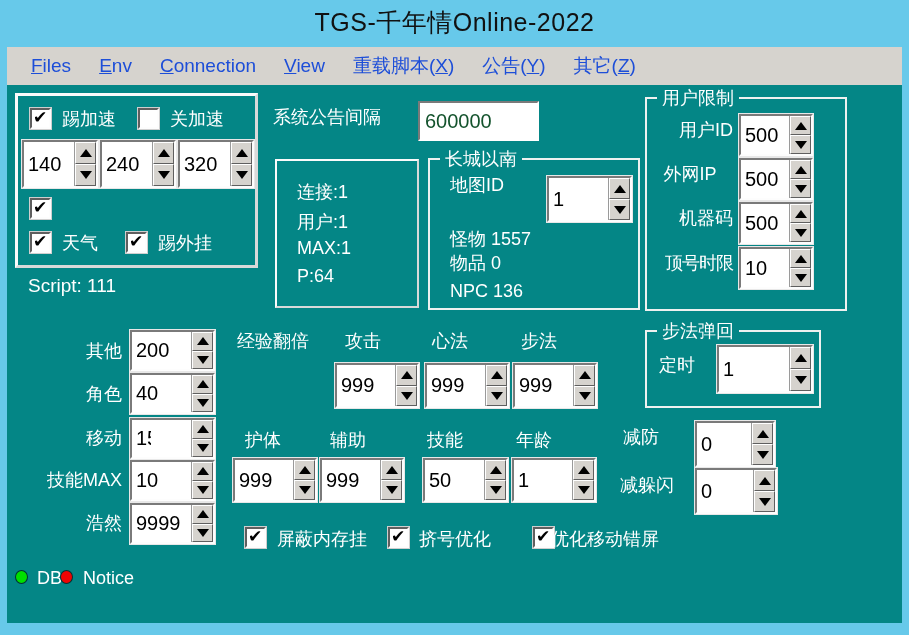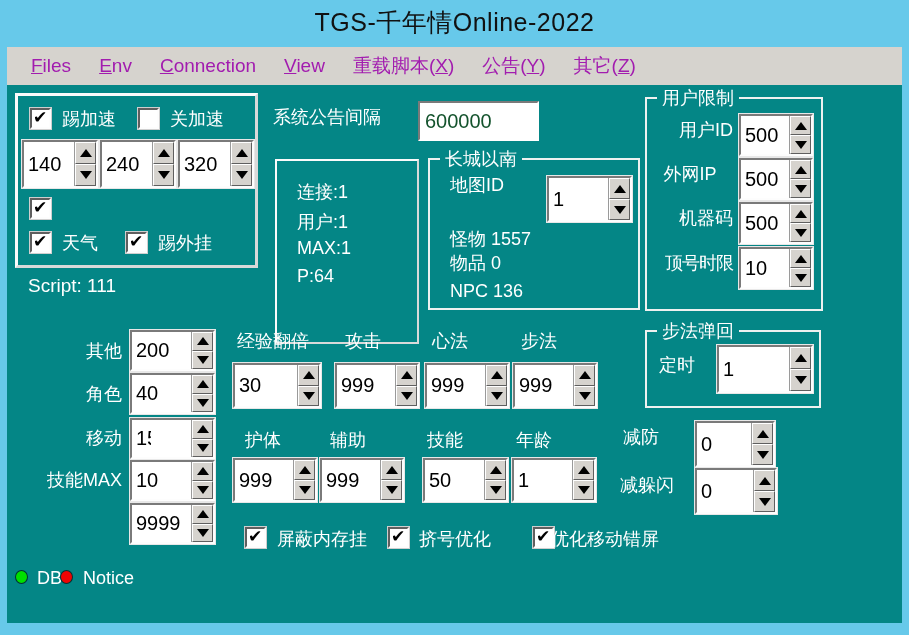--- a/index.html
+++ b/index.html
@@ -6,21 +6,21 @@
     --teal:#048686;
     --blue:#67c9ea;
     --menu:#d6d3ce;
   }
   *{margin:0;padding:0;box-sizing:border-box;}
   body{font-family:"Liberation Sans","DejaVu Sans",sans-serif;background:#888;}
   .window{position:relative;width:909px;height:635px;background:var(--blue);overflow:hidden;}
   .titlebar{position:absolute;left:0;top:0;width:909px;height:44px;display:flex;align-items:center;justify-content:center;}
   .title{font-size:25px;color:#111;letter-spacing:0.5px;}
   .menubar{position:absolute;left:7px;top:47px;width:895px;height:38px;background:var(--menu);display:flex;align-items:center;padding-left:10px;}
-  .mi{font-size:19px;color:#a21caf;padding:0 14px;white-space:nowrap;cursor:default;}
+  .mi{font-size:19px;color:#1d4ed8;padding:0 14px;white-space:nowrap;cursor:default;}
   .mi .u{text-decoration:underline;}
   .client{position:absolute;left:7px;top:85px;width:895px;height:538px;background:var(--teal);}
   .wl{position:absolute;color:#fff;font-size:18px;white-space:nowrap;line-height:22px;}
   .panel3d{position:absolute;border:3px solid;border-color:#fbfbfb #d9d9d9 #d9d9d9 #fbfbfb;background:var(--teal);}
   .grp{position:absolute;border:2px solid #eef1f0;background:var(--teal);}
   .legend{position:absolute;top:-13px;left:10px;background:var(--teal);padding:0 5px;color:#fff;font-size:18px;white-space:nowrap;}
   .edit{position:absolute;background:#fff;border:2px solid;border-color:#7a7a7a #fff #fff #7a7a7a;font-size:20px;color:#14532d;padding:0 5px;font-family:"Liberation Sans","DejaVu Sans",sans-serif;}
   .sp{position:absolute;background:#fff;border:2px solid;border-color:#7a7a7a #fdfdfd #fdfdfd #7a7a7a;box-shadow:0 0 0 1px #e8e8e8;display:flex;}
   .sp .v{flex:1;display:flex;align-items:center;padding-left:4px;font-size:20px;color:#000;overflow:hidden;white-space:nowrap;}
   .sp .bs{width:22px;display:flex;flex-direction:column;border-left:1px solid #9a9a9a;}
@@ -98,21 +98,21 @@
       <div class="wl" style="left:44px;top:136px;">天气</div>
       <div class="cb checked" style="left:108px;top:136px;"></div>
       <div class="wl" style="left:140px;top:136px;text-align:right;">踢外挂</div>
     </div>
 
     <div class="wl" style="left:21px;top:190px;font-size:19px;">Script: 111</div>
 
     <div class="wl" style="left:266px;top:21px;">系统公告间隔</div>
     <input class="edit" style="left: 411px; top: 16px; width: 121px; height: 40px;" value="600000">
 
-    <div class="panel3d" style="left:268px;top:74px;width:144px;height:185px;border-width:2px;">
+    <div class="panel3d" style="left:268px;top:74px;width:144px;height:149px;border-width:2px;">
       <div class="wl" style="left:20px;top:20px;">连接:1</div>
       <div class="wl" style="left:20px;top:50px;">用户:1</div>
       <div class="wl" style="left:20px;top:76px;">MAX:1</div>
       <div class="wl" style="left:20px;top:104px;">P:64</div>
     </div>
 
     <div class="grp" style="left:421px;top:73px;width:212px;height:152px;">
       <span class="legend">长城以南</span>
       <div class="wl" style="left:20px;top:14px;">地图ID</div>
       <div class="sp" style="left:117px;top:16px;width:85px;height:46px;">
@@ -124,21 +124,21 @@
           <div class="b">
               <i class="td"></i>
             </div>
         </div>
       </div>
       <div class="wl" style="left:20px;top:68px;">怪物 1557</div>
       <div class="wl" style="left:20px;top:92px;">物品 0</div>
       <div class="wl" style="left:20px;top:120px;">NPC 136</div>
     </div>
 
-    <div class="grp" style="left:638px;top:12px;width:178px;height:214px;">
+    <div class="grp" style="left:638px;top:12px;width:202px;height:214px;">
       <span class="legend">用户限制</span>
       <div class="wl" style="left:0px;top:20px;width:86px;text-align:right;">用户ID</div>
       <div class="sp" style="left:92px;top:15px;width:74px;height:42px;">
         <div class="v">500</div>
         <div class="bs">
           <div class="b">
               <i class="tu"></i>
             </div>
           <div class="b">
               <i class="td"></i>
@@ -224,44 +224,34 @@
       <div class="v">10</div>
       <div class="bs">
         <div class="b">
             <i class="tu"></i>
           </div>
         <div class="b">
             <i class="td"></i>
           </div>
       </div>
     </div>
+    <div class="wl" style="left:10px;top:427px;width:105px;text-align:right;">浩然</div>
     <div class="sp" style="left:123px;top:418px;width:85px;height:41px;">
       <div class="v">9999</div>
       <div class="bs">
         <div class="b">
             <i class="tu"></i>
           </div>
         <div class="b">
             <i class="td"></i>
           </div>
       </div>
     </div>
 
     <div class="wl" style="left:230px;top:245px;">经验翻倍</div>
-    <div class="sp" style="left:226px;top:278px;width:88px;height:45px;">
-      <div class="v">30</div>
-      <div class="bs">
-        <div class="b">
-            <i class="tu"></i>
-          </div>
-        <div class="b">
-            <i class="td"></i>
-          </div>
-      </div>
-    </div>
     <div class="wl" style="left:338px;top:245px;">攻击</div>
     <div class="sp" style="left:328px;top:278px;width:84px;height:45px;">
       <div class="v">999</div>
       <div class="bs">
         <div class="b">
             <i class="tu"></i>
           </div>
         <div class="b">
             <i class="td"></i>
           </div>

